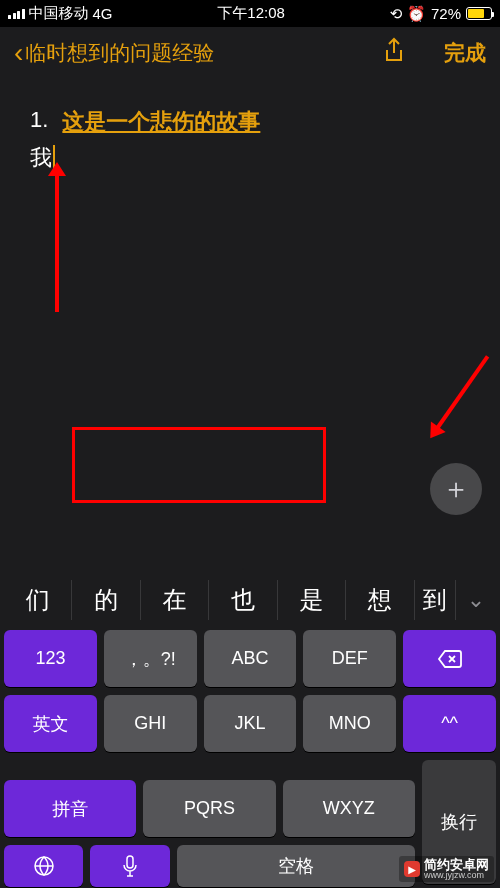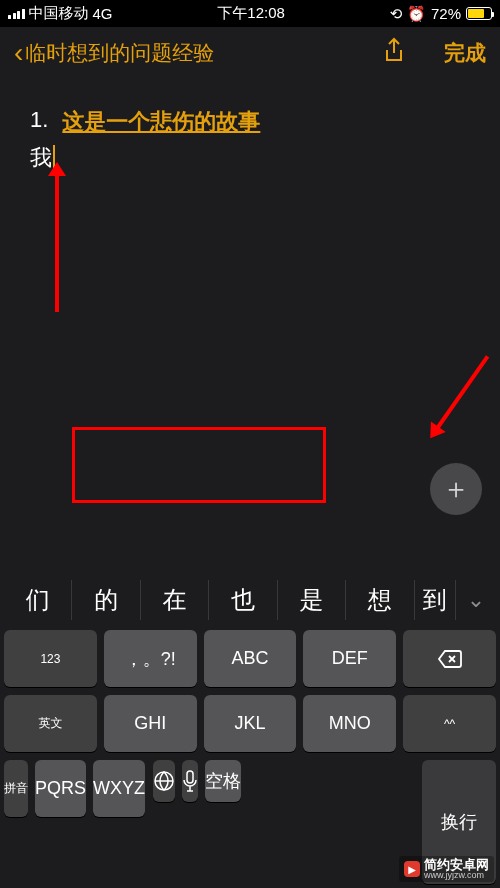--- a/index.html
+++ b/index.html
@@ -106,29 +106,29 @@
       height: 57px;
       background: #555558;
       border-radius: 6px;
       display: flex;
       align-items: center;
       justify-content: center;
       font-size: 18px;
       color: #fff;
       box-shadow: 0 1px 0 #000;
     }
-    .key.func { background: #404040; font-size: 12px; }
+    .key.func { background: #6d28d9; font-size: 18px; }
     .key.del svg { width: 26px; height: 20px; }
     .bottom-row {
       display: flex;
       gap: 7px;
       align-items: stretch;
       height: 124px;
     }
-    .bottom-left { flex: 1; display: flex; flex-direction: row; gap: 8px; }
+    .bottom-left { flex: 1; display: flex; flex-direction: column; gap: 8px; margin-top: 20px; }
     .bottom-row-inner { display: flex; gap: 7px; }
     .bottom-row-inner .key { height: 57px; }
     .space-key { flex: 3; }
     .enter-key {
       width: 74px;
       background: #3a3a3c;
       border-radius: 6px;
       display: flex;
       align-items: center;
       justify-content: center;

